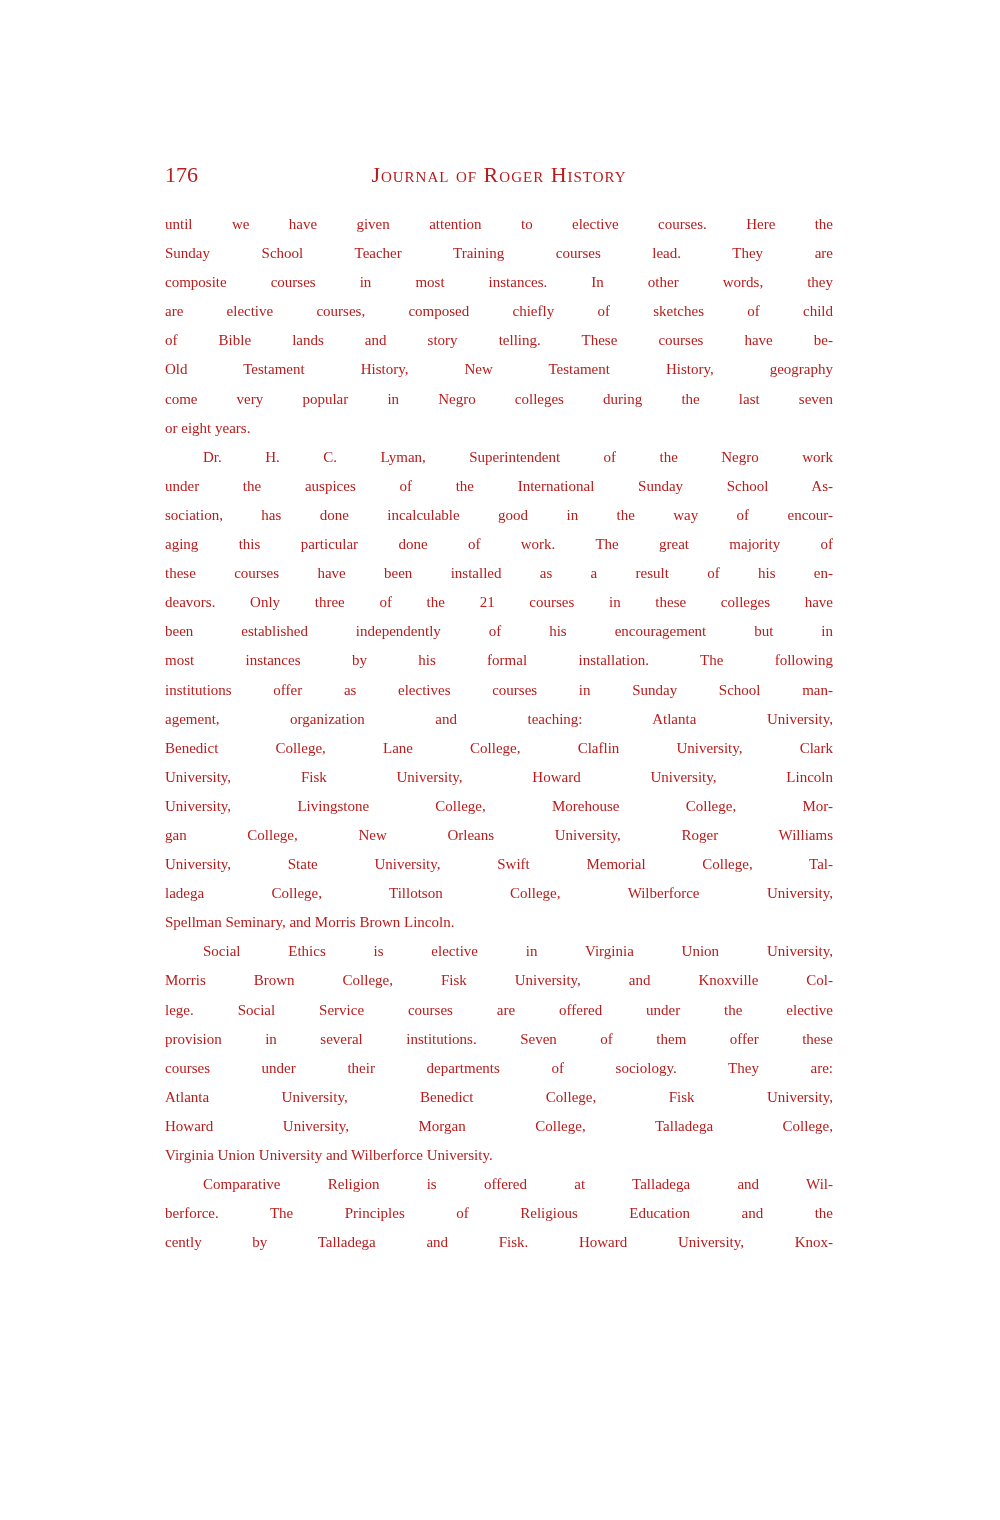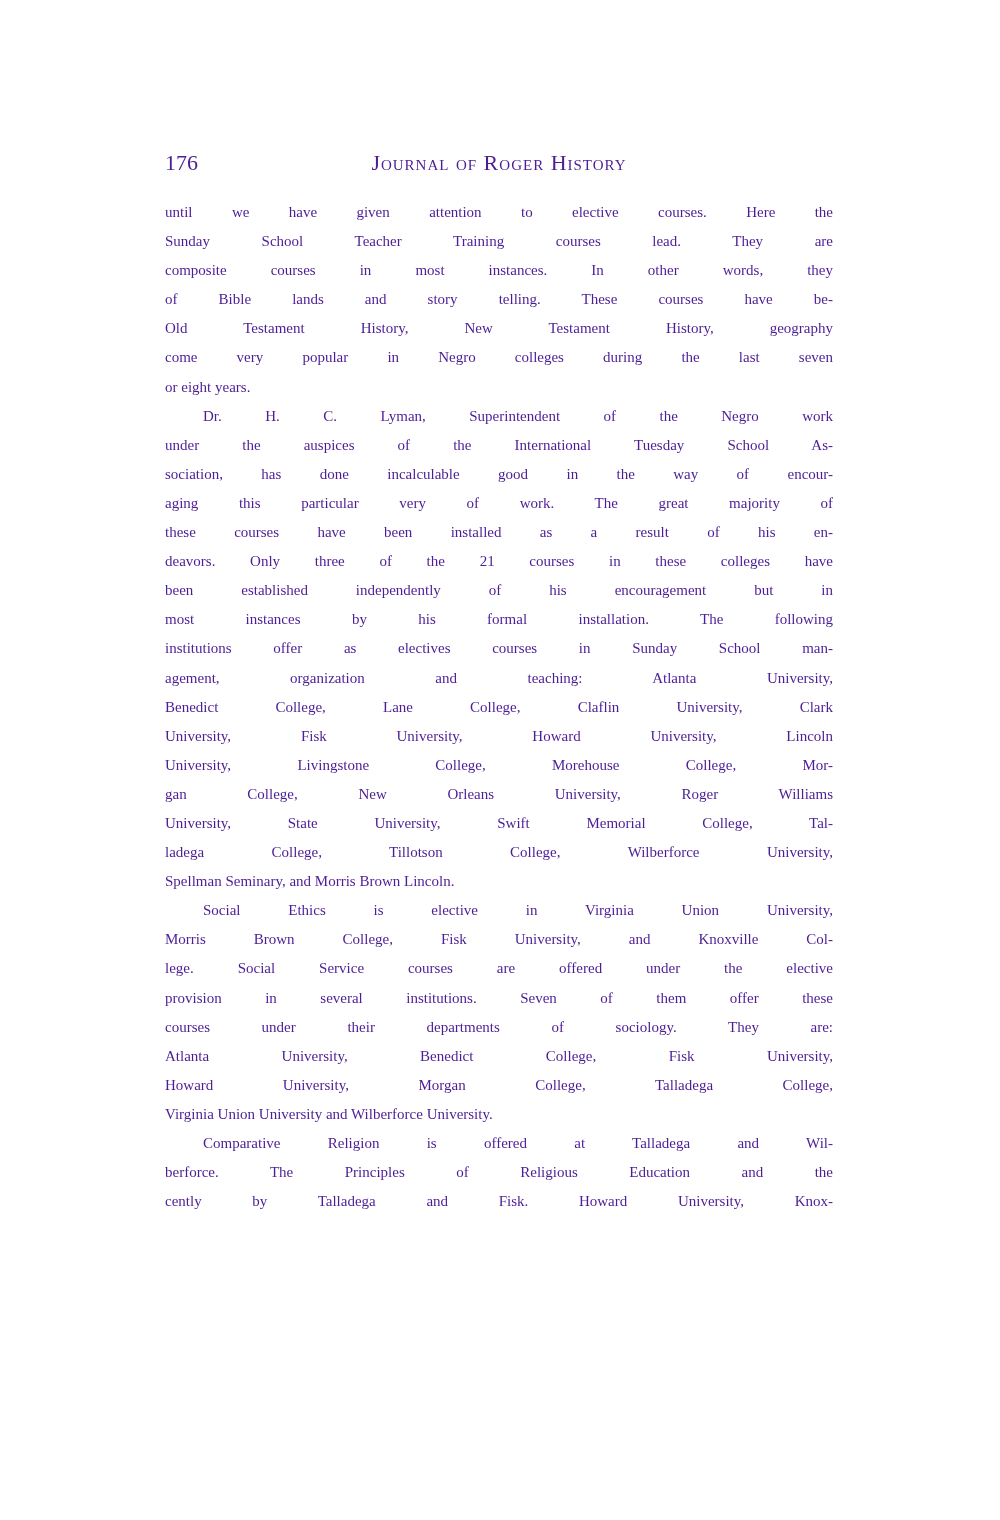--- a/index.html
+++ b/index.html
@@ -1,20 +1,20 @@
 <!DOCTYPE html>
 <html><head>
 <meta charset="utf-8">
 <style>
   html, body { margin: 0; padding: 0; background: #ffffff; }
   body { width: 1000px; height: 1520px; position: relative; overflow: hidden; }
   .page {
-    position: absolute; left: 165px; top: 146px; width: 668px;
+    position: absolute; left: 165px; top: 158px; width: 668px;
     font-family: "Liberation Serif", "DejaVu Serif", serif;
-    color: #4c1d95;
+    color: #b91c1c;
   }
   .running-head {
     position: relative; height: 34px; font-size: 22px; line-height: 34px;
   }
   .page-number { position: absolute; left: 0; top: 0; }
   .journal-title {
     position: absolute; left: 0; right: 0; top: 0; text-align: center;
     font-variant: small-caps; letter-spacing: 1px; font-size: 22px;
   }
   .body-text { margin-top: 18px; }
@@ -34,31 +34,32 @@
     <span class="page-number">176</span>
     <span class="journal-title">Journal of Roger History</span>
   </div>
 
   <div class="body-text">
 
     <div>
       <span class="line">until we have given attention to elective courses. Here the</span>
       <span class="line">Sunday School Teacher Training courses lead. They are</span>
       <span class="line">composite courses in most instances. In other words, they</span>
+      <span class="line">are elective courses, composed chiefly of sketches of child</span>
       <span class="line">of Bible lands and story telling. These courses have be-</span>
       <span class="line">Old Testament History, New Testament History, geography</span>
       <span class="line">come very popular in Negro colleges during the last seven</span>
       <span class="line last">or eight years.</span>
     </div>
 
     <div>
       <span class="line indent">Dr. H. C. Lyman, Superintendent of the Negro work</span>
-      <span class="line">under the auspices of the International Tuesday School As-</span>
+      <span class="line">under the auspices of the International Sunday School As-</span>
       <span class="line">sociation, has done incalculable good in the way of encour-</span>
-      <span class="line">aging this particular very of work. The great majority of</span>
+      <span class="line">aging this particular done of work. The great majority of</span>
       <span class="line">these courses have been installed as a result of his en-</span>
       <span class="line">deavors. Only three of the 21 courses in these colleges have</span>
       <span class="line">been established independently of his encouragement but in</span>
       <span class="line">most instances by his formal installation. The following</span>
       <span class="line">institutions offer as electives courses in Sunday School man-</span>
       <span class="line">agement, organization and teaching: Atlanta University,</span>
       <span class="line">Benedict College, Lane College, Claflin University, Clark</span>
       <span class="line">University, Fisk University, Howard University, Lincoln</span>
       <span class="line">University, Livingstone College, Morehouse College, Mor-</span>
       <span class="line">gan College, New Orleans University, Roger Williams</span>

